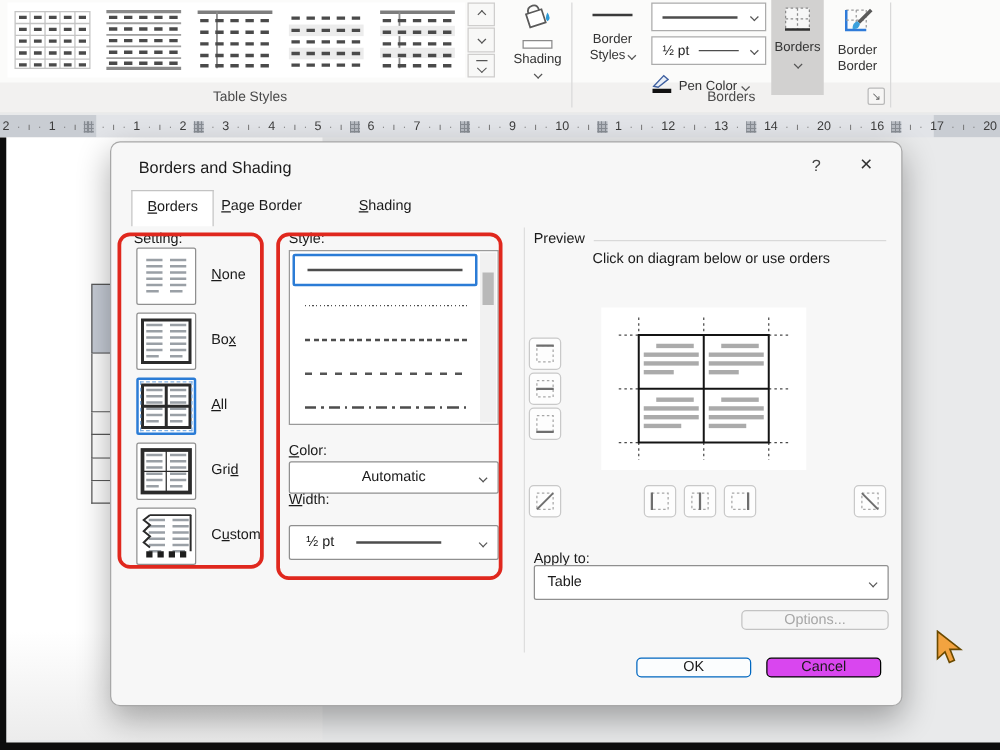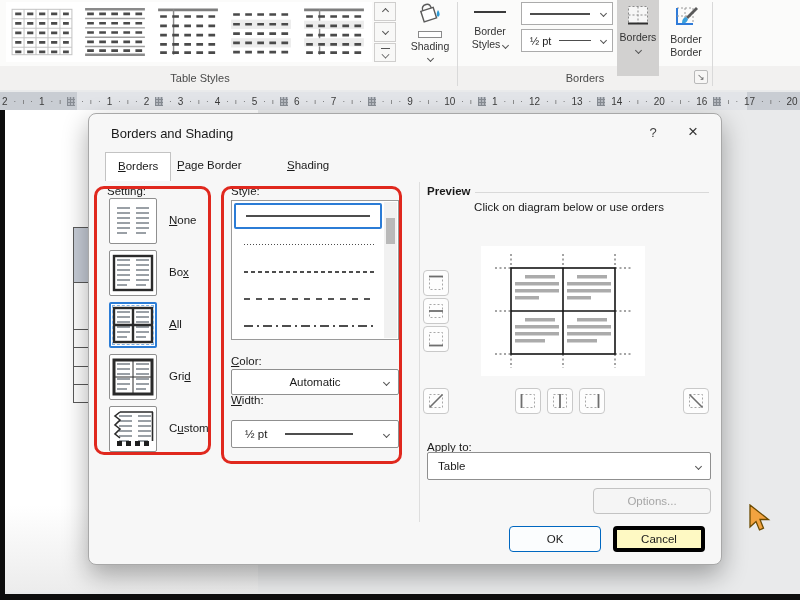--- a/index.html
+++ b/index.html
@@ -74,21 +74,21 @@
   .tab.active { background:#fff; border:1px solid #c3c3c3; border-bottom:none; height:29px; z-index:2; }
   .tab-borders { left:16px; } .tab-pageborder { left:76px; } .tab-shading { left:186px; }
 
   .vsep { position:absolute; left:330px; top:68px; width:1px; height:340px; background:#dedede; }
 
   .sec-label { position:absolute; font-size:11.5px; color:#1a1a1a; }
   .lbl-setting { left:18px; top:71px; }
   .lbl-style { left:142px; top:71px; }
   .lbl-color { left:142px; top:241px; }
   .lbl-width { left:142px; top:280px; }
-  .lbl-preview { left:338px; top:71px;font-weight:bold; }
+  .lbl-preview { left:338px; top:71px; }
   .preview-rule { position:absolute; left:386px; top:78px; width:234px; height:1px; background:#d9d9d9; }
   .lbl-apply { left:338px; top:327px; }
 
   .set-btn { position:absolute; left:20px; width:48px; height:46px; background:#fff; border:1px solid #8f8f8f; border-radius:2px; display:flex; align-items:center; justify-content:center; cursor:pointer; }
   .set-btn.selected { border:2px solid #2b7cd6; }
   .set-btn.selected::after { content:""; position:absolute; inset:1px; border:1px dashed #7fb0e4; pointer-events:none; }
   .sr1{top:84px} .sr2{top:136px} .sr3{top:188px} .sr4{top:240px} .sr5{top:292px}
   .set-lbl { position:absolute; left:80px; width:56px; font-size:11.5px; }
   .sl1{top:100px} .sl2{top:152px} .sl3{top:204px} .sl4{top:256px} .sl5{top:308px}
 
@@ -114,24 +114,24 @@
   .hint { position:absolute; left:338px; top:86px; width:284px; text-align:center; font-size:11.5px; line-height:15px; }
 
   .diagram { position:absolute; left:392px; top:132px; width:164px; height:130px; background:#fff; }
 
   .pv-btn { position:absolute; width:26px; height:26px; background:#fdfdfd; border:1px solid #c9c9c9; border-radius:4px; display:flex; align-items:center; justify-content:center; cursor:pointer; }
   .pvb-top { left:334px; top:156px; } .pvb-midh { left:334px; top:184px; } .pvb-bottom { left:334px; top:212px; }
   .pvb-diagup { left:334px; top:274px; }
   .pvb-left { left:426px; top:274px; } .pvb-midv { left:458px; top:274px; } .pvb-right { left:490px; top:274px; }
   .pvb-diagdown { left:594px; top:274px; }
 
-  .btn { position:absolute; height:26px; border-radius:4px; font-size:11.5px; text-align:center; cursor:pointer; display:flex; align-items:center; justify-content:center; }
+  .btn { position:absolute; height:16px; border-radius:4px; font-size:11.5px; text-align:center; cursor:pointer; display:flex; align-items:center; justify-content:center; }
   .btn-options { left:504px; top:374px; width:118px; background:#f5f5f5; border:1px solid #c3c3c3; color:#a6a6a6; cursor:default; }
   .btn-ok { left:420px; top:412px; width:92px; background:#fbfdfe; border:1px solid #0067c0; color:#1a1a1a; }
-  .btn-cancel { left:524px; top:412px; width:92px; background:#fef9c3; border:4px solid #000000; color:#1a1a1a;text-align:right; }
+  .btn-cancel { left:524px; top:412px; width:92px; background:#d946ef; border:1px solid #000000; color:#1a1a1a;text-align:right; }
 
   
   .annotation { position:absolute; border:3px solid #e0281e; border-radius:10px; z-index:30; pointer-events:none; }
   .anno-setting { left:94px; top:186px; width:117px; height:269px; }
   .anno-style { left:221px; top:186px; width:181px; height:278px; }
   .cursor { position:absolute; left:748px; top:504px; z-index:50; pointer-events:none; }
   u { text-decoration:underline; }
 </style>
 </head>
 <body>
@@ -283,20 +283,30 @@
     <div class="mini-dd dd-linestyle">
       <span class="line-sample" style="width:60px"></span>
       <span class="chev sm"></span>
     </div>
     <div class="mini-dd dd-lineweight">
       <span>½ pt</span>
       <span class="line-sample" style="width:32px;height:1.5px;margin-left:8px"></span>
       <span class="chev sm"></span>
     </div>
 
+    <div class="rib-btn pen-color-btn">
+      <span>
+        <svg width="18" height="16" viewBox="0 0 18 16">
+            <rect x="1" y="12" width="15" height="3.4" fill="#111"></rect>
+            <polygon points="2,10 10,1.5 13.5,4.5 5.5,10.8" fill="#e8eef7" stroke="#3f60a0" stroke-width="1.1"></polygon>
+          </svg>
+      </span>
+      <span class="lbl">Pen Color</span>
+      <span class="chev sm"></span>
+    </div>
 
     <div class="rib-btn borders-btn">
       <span>
         <svg width="24" height="22" viewBox="0 0 24 22">
             <rect x="2.5" y="1.5" width="19" height="17" fill="#f6f6f6" stroke="#8a8a8a" stroke-dasharray="2 2"></rect>
             <line x1="12" y1="1.5" x2="12" y2="18.5" stroke="#8a8a8a" stroke-dasharray="2 2"></line>
             <line x1="2.5" y1="10" x2="21.5" y2="10" stroke="#8a8a8a" stroke-dasharray="2 2"></line>
             <line x1="2" y1="18.5" x2="22" y2="18.5" stroke="#2f2f2f" stroke-width="2"></line>
           </svg>
       </span>

